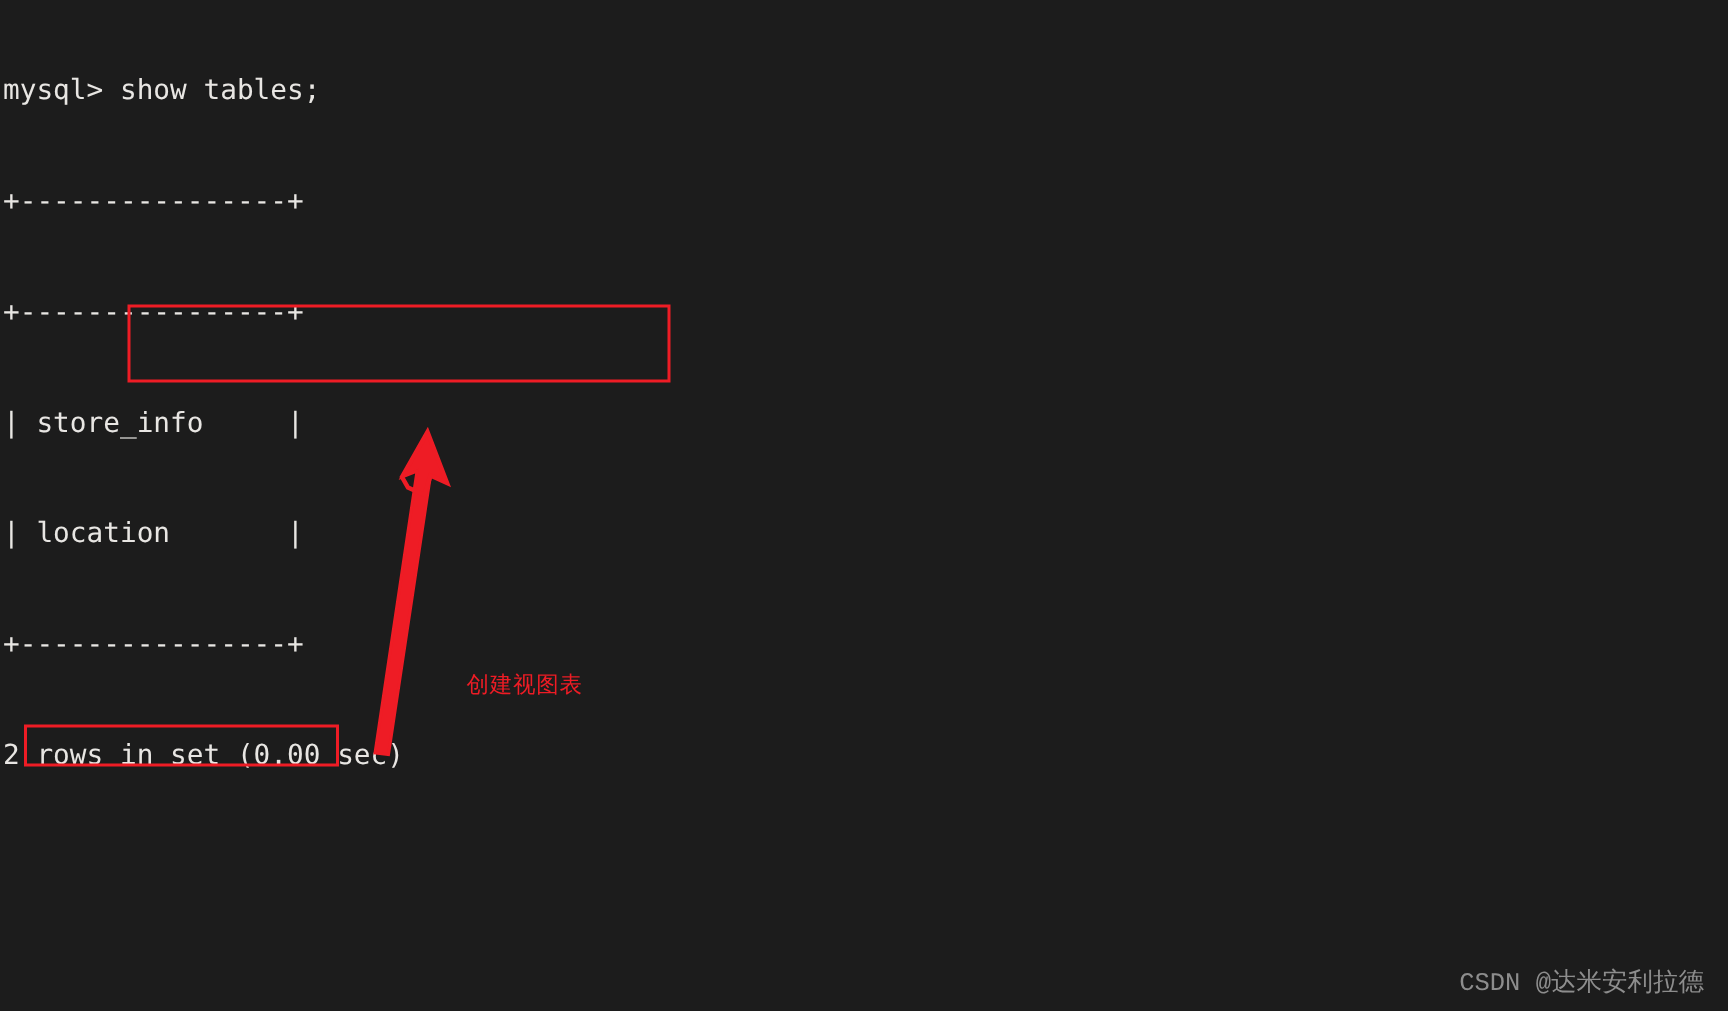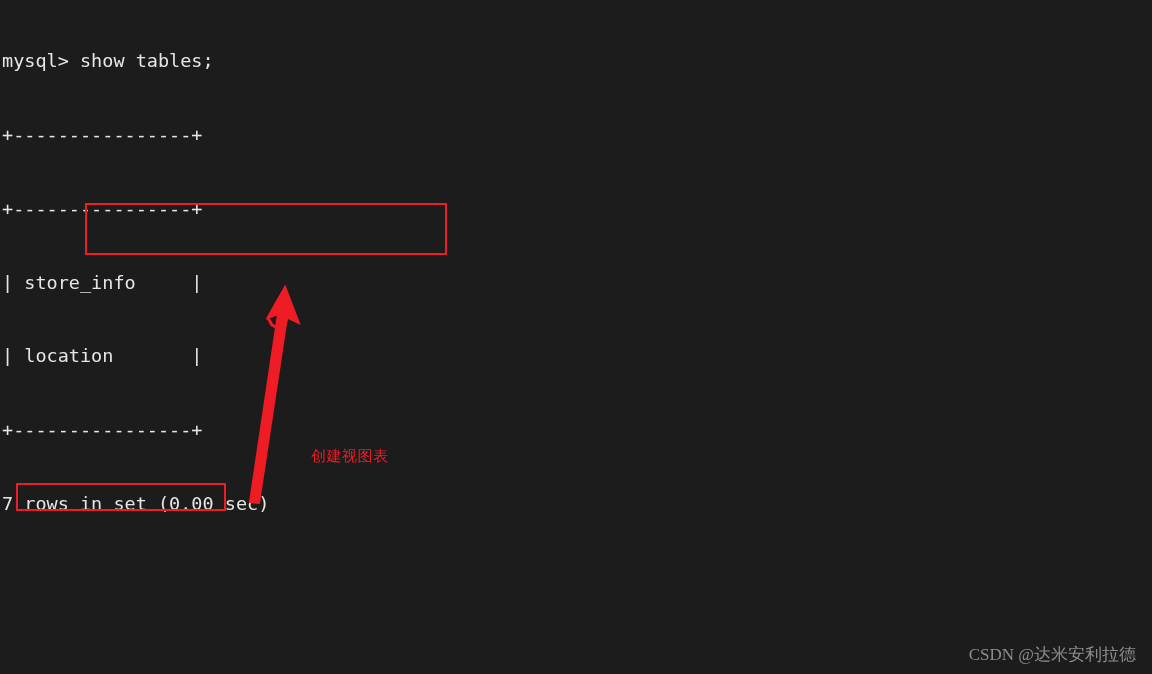--- a/index.html
+++ b/index.html
@@ -69,38 +69,38 @@
     font-family: Liberation Sans, sans-serif;
     font-size: 15px;
     letter-spacing: 0.5px;
     white-space: nowrap;
   }
   .watermark {
     position: absolute;
     right: 16px;
     bottom: 8px;
     color: #8d8d8d;
-    font-family: Liberation Serif, serif;
+    font-family: Liberation Mono, monospace;
     font-size: 17px;
     white-space: nowrap;
   }
 </style>
 </head>
 <body>
 
 <div id="terminal">
 
   <div class="term-lines">
     <div class="term-line">mysql&gt; show tables;</div>
     <div class="term-line">+----------------+</div>
     <div class="term-line">+----------------+</div>
     <div class="term-line">| store_info     |</div>
     <div class="term-line">| location       |</div>
     <div class="term-line">+----------------+</div>
-    <div class="term-line">7 rows in set (0.00 sec)</div>
+    <div class="term-line">2 rows in set (0.00 sec)</div>
     <div class="term-line blank"></div>
     
     
     
     
     
     
     
     
     

